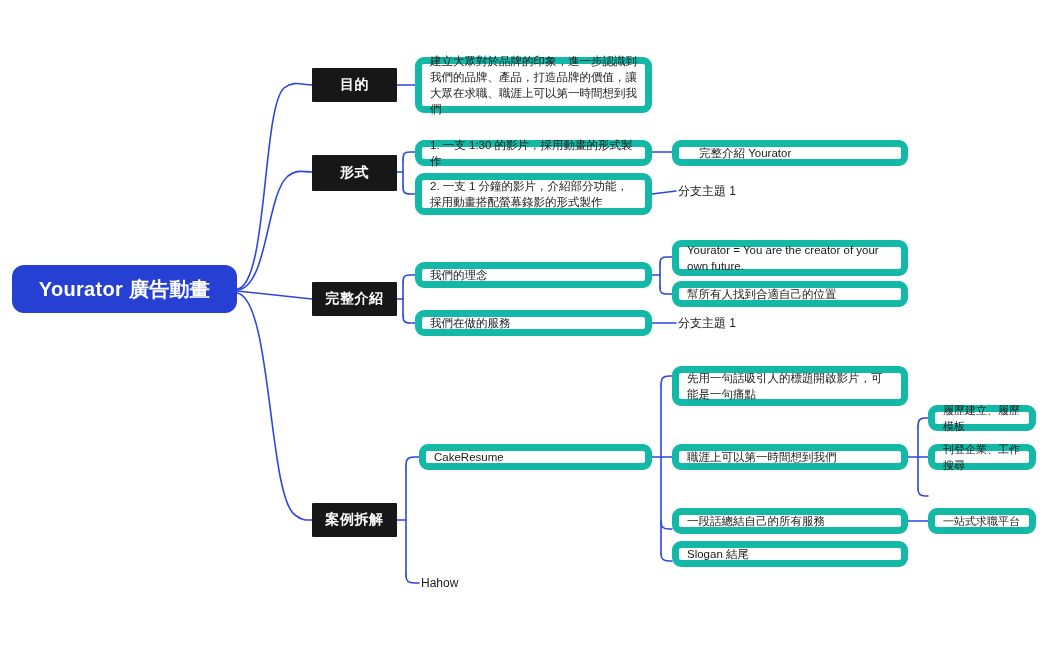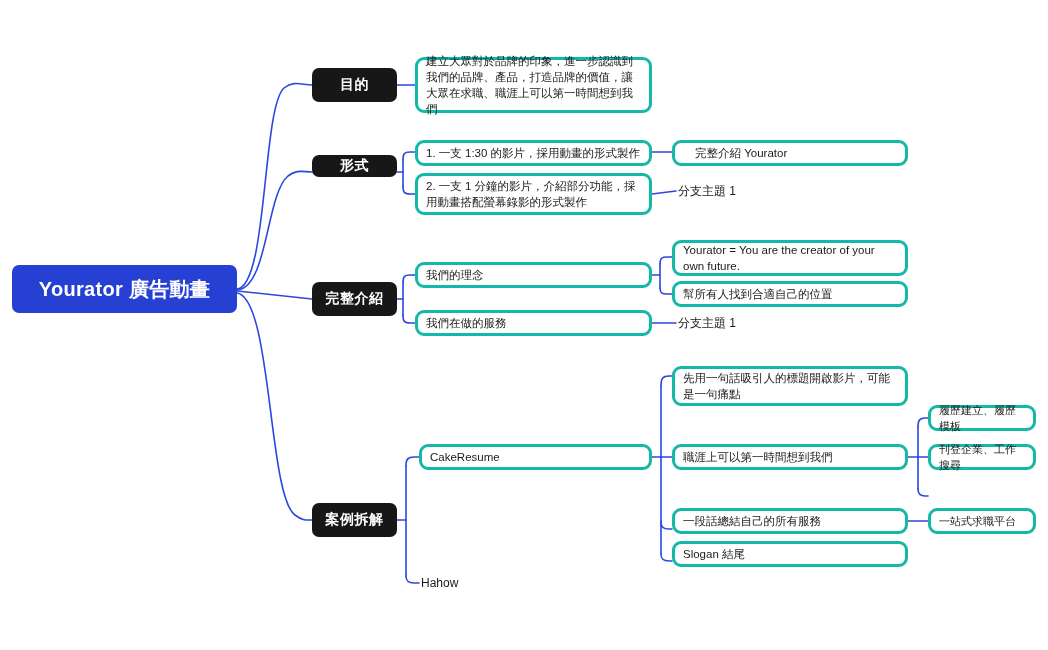--- a/index.html
+++ b/index.html
@@ -37,33 +37,33 @@
     letter-spacing: 0.3px;
     display: flex;
     align-items: center;
     justify-content: center;
     padding: 0 16px;
   }
   
   .branch-node {
     background: #171717;
     color: #ffffff;
-    border-radius: 7px;
+    border-radius: 1px;
     font-size: 14px;
     font-weight: bold;
     letter-spacing: 0.6px;
     display: flex;
     align-items: center;
     justify-content: center;
     padding: 0 10px;
   }
   
   .box-node {
     background: #ffffff;
-    border: 3px solid #14b8a6;
+    border: 7px solid #14b8a6;
     border-radius: 9px;
     color: #1a1a1a;
     font-size: 11.5px;
     line-height: 16px;
     display: flex;
     align-items: center;
     padding: 4px 8px;
   }
   .box-node.multiline {
     align-items: center;
@@ -137,29 +137,29 @@
       <path d="M 908 457 L 918 457"></path>
       <path d="M 918 427 L 918 489"></path>
       <path d="M 918 427 C 918 420 920 418 925 418 L 928 418"></path>
       <path d="M 918 457 L 928 457"></path>
       <path d="M 918 489 C 918 494 920 496 925 496 L 928 496"></path>
 
       <path d="M 908 521 L 928 521"></path>
     </g>
   </svg>
 
-  <div class="node root-node" style="left:12px; top:265px; width:225px; height:48px;border-radius:7px;">
+  <div class="node root-node" style="left:12px; top:265px; width:225px; height:48px;">
     <span>Yourator 廣告動畫</span>
   </div>
 
   <div class="node branch-node" style="left:312px; top:68px; width:85px; height:34px;">
     <span>目的</span>
   </div>
 
-  <div class="node branch-node" style="left:312px; top:155px; width:85px; height:22px;">
+  <div class="node branch-node" style="left:312px; top:155px; width:85px; height:36px;">
     <span>形式</span>
   </div>
 
   <div class="node branch-node" style="left:312px; top:282px; width:85px; height:34px;">
     <span>完整介紹</span>
   </div>
 
   <div class="node branch-node" style="left:312px; top:503px; width:85px; height:34px;">
     <span>案例拆解</span>
   </div>

